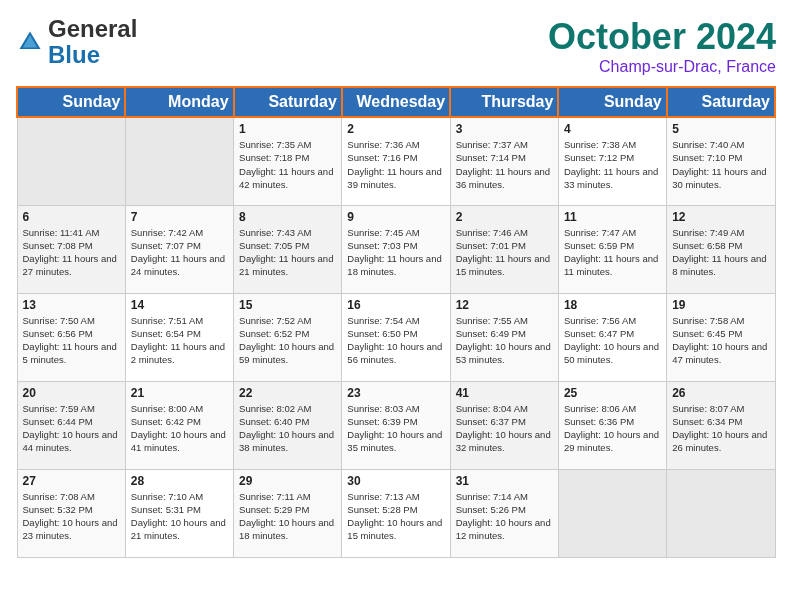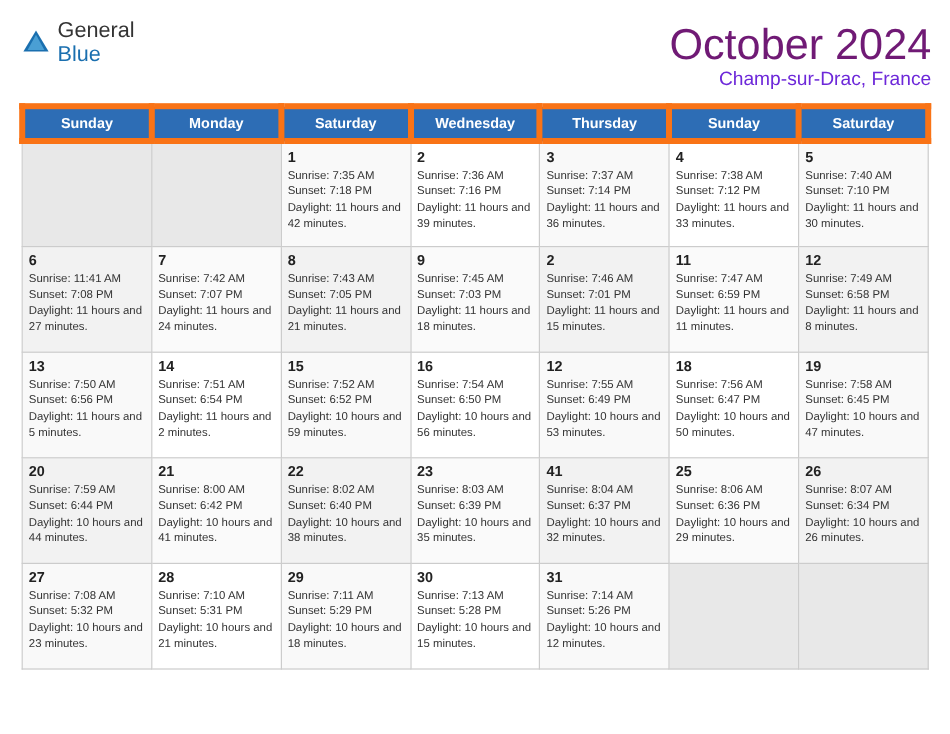--- a/index.html
+++ b/index.html
@@ -14,54 +14,54 @@
       display: flex;
       justify-content: space-between;
       align-items: flex-start;
       margin-bottom: 10px;
     }
     .logo {
       display: flex;
       align-items: center;
     }
     .logo-text {
-      font-size: 18px;
-      font-weight: normal;
+      font-size: 24px;
+      font-weight: bold;
       line-height: 1.1;
     }
     .logo-general { color: #333; }
     .logo-blue { color: #1a6faf; }
     .logo-icon {
       width: 28px;
       height: 28px;
       margin-right: 4px;
     }
     .title-block { text-align: right; }
     .month-title {
       font-size: 36px;
-      font-weight: normal;
-      color: #701a75;
+      font-weight: bold;
+      color: #0f766e;
     }
     .subtitle {
       font-size: 16px;
       color: #6d28d9;
     }
     table {
       width: 100%;
       border-collapse: collapse;
       table-layout: fixed;
     }
     th {
       background-color: #2d6db5;
       color: #fff;
-      font-size: 12px;
+      font-size: 16px;
       font-weight: bold;
       padding: 5px 4px;
-      text-align: center;
-      border: 5px solid #f97316;
+      text-align: right;
+      border: 2px solid #f97316;
     }
     td {
       border: 1px solid #ccc;
       vertical-align: top;
       padding: 4px 5px;
       font-size: 10px;
       color: #333;
       height: 88px;
       background: #fff;
     }

